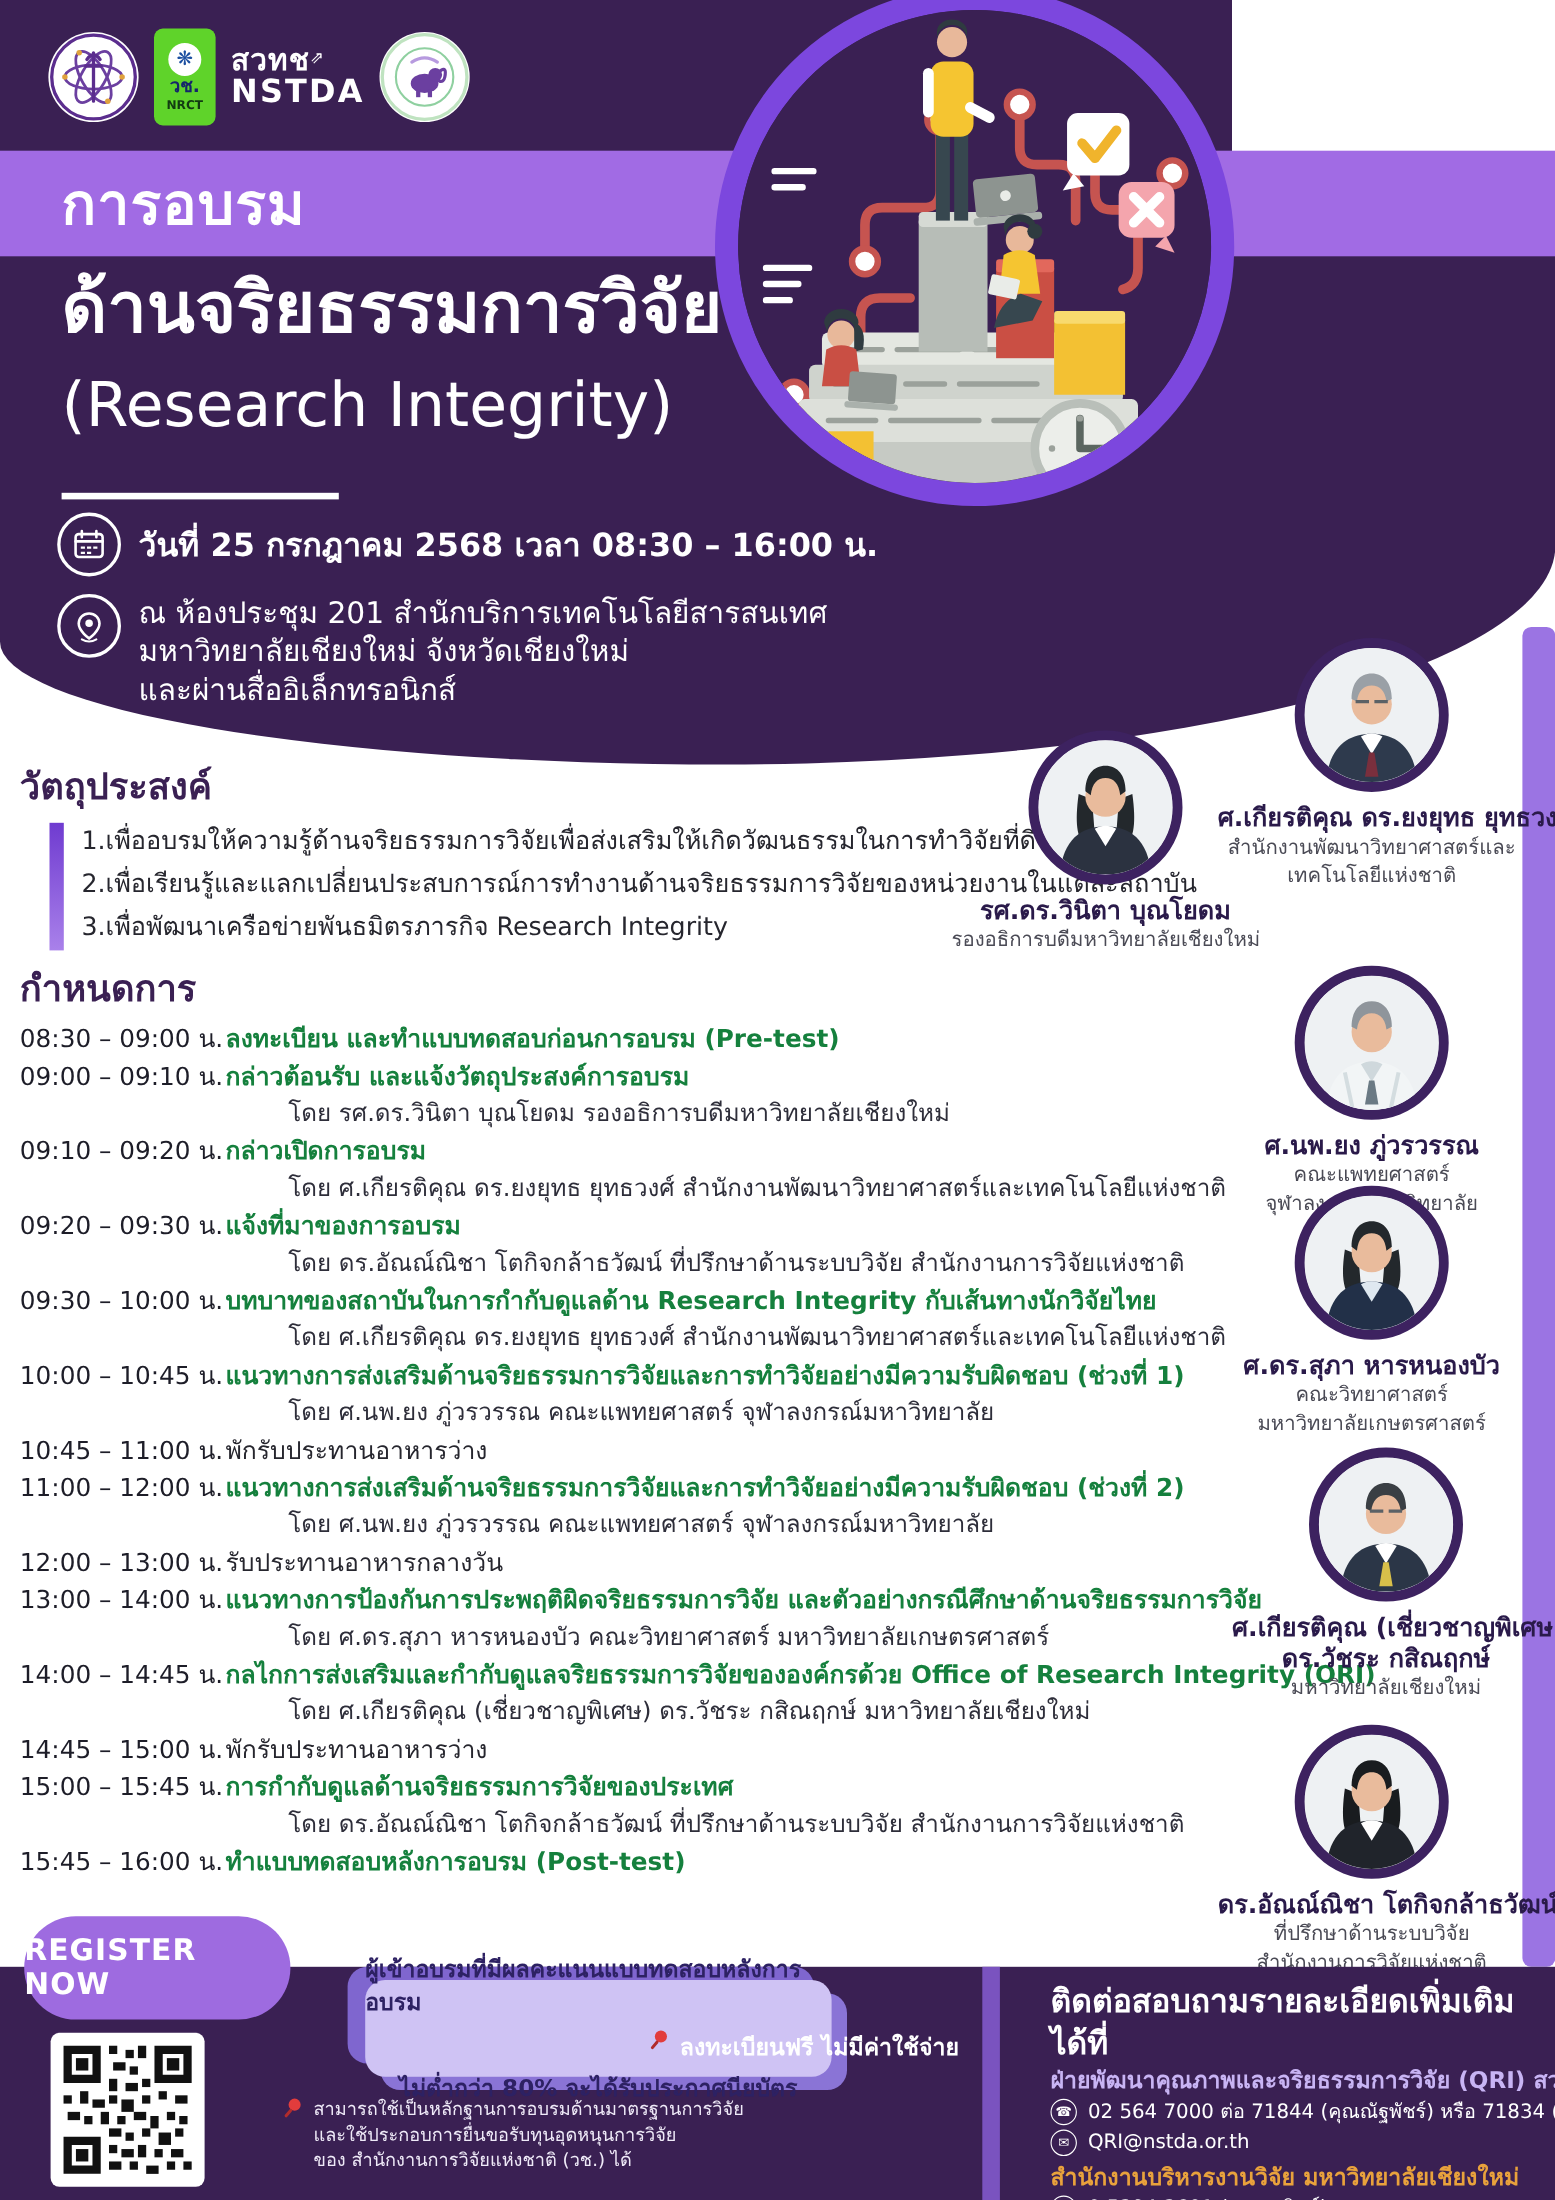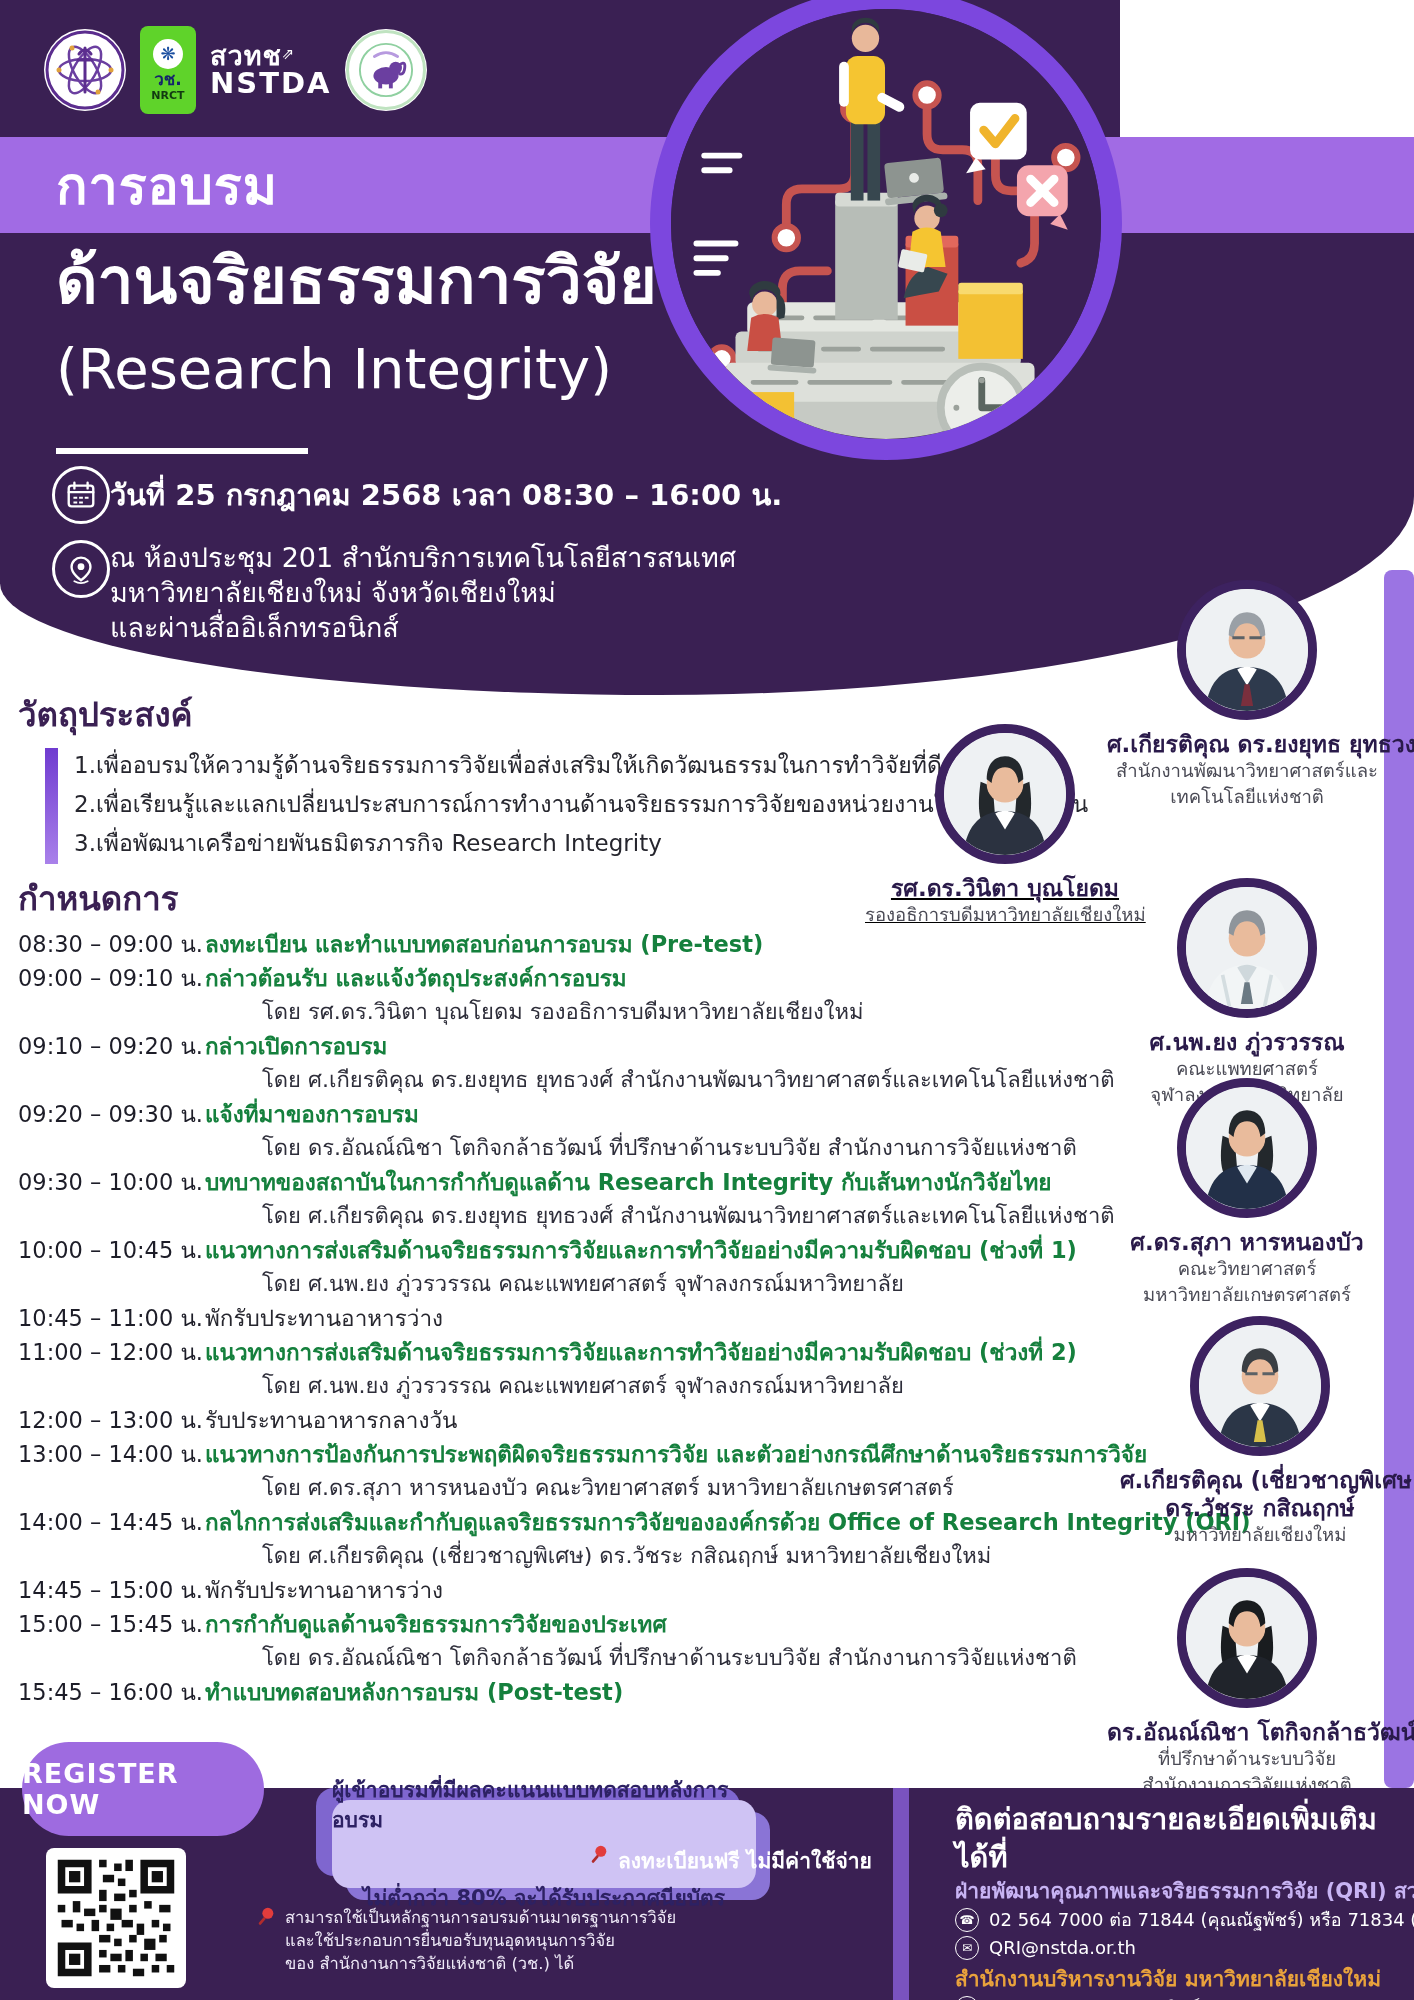--- a/index.html
+++ b/index.html
@@ -19,21 +19,21 @@
   .logo-green .en{color:#123b12;font-weight:bold;font-size:11px;line-height:1;}
   .logo-nstda{color:#fff;text-align:left;line-height:1;}
   .logo-nstda .th{font-size:27px;font-weight:bold;letter-spacing:1px;}
   .logo-nstda .mark{font-size:15px;vertical-align:super;}
   .logo-nstda .en{font-size:29px;font-weight:bold;letter-spacing:2px;}
   .cmu-ring{width:74px;height:74px;border-radius:50%;border:3px solid #bfe3c0;display:flex;align-items:center;justify-content:center;}
 
   .title-th{position:absolute;left:56px;top:246px;z-index:3;color:#fff;font-size:64px;font-weight:bold;line-height:1.1;}
   .title-en{position:absolute;left:56px;top:338px;z-index:3;color:#fff;font-size:56px;font-weight:400;line-height:1.1;}
   .rule{position:absolute;left:56px;top:448px;width:252px;height:6px;background:#fff;z-index:3;}
-  .hero-row{position:absolute;z-index:3;display:flex;align-items:center;color:#fff;}
+  .hero-row{position:absolute;z-index:3;display:flex;align-items:center;gap:16px;color:#fff;}
   .row-date{left:52px;top:466px;}
   .row-loc{left:52px;top:540px;align-items:flex-start;}
   .icn{width:52px;height:52px;border-radius:50%;border:3px solid #fff;flex:0 0 auto;display:flex;align-items:center;justify-content:center;}
   .date-text{font-size:29px;font-weight:600;}
   .loc-text{font-size:27px;line-height:35px;}
 
   
   .illu{position:absolute;left:650px;top:-12px;width:472px;height:472px;border-radius:50%;
         border:21px solid #7c47de;box-sizing:border-box;background:#3a2053;overflow:hidden;z-index:4;}
   .illu svg{display:block;width:100%;height:100%;}
@@ -320,21 +320,21 @@
     </div>
     <div class="ssub">โดย ดร.อัณณ์ณิชา โตกิจกล้าธวัฒน์ ที่ปรึกษาด้านระบบวิจัย สำนักงานการวิจัยแห่งชาติ</div>
     <div class="srow">
       <div class="stime">15:45 – 16:00 น.</div>
       <div class="stopic hl">ทำแบบทดสอบหลังการอบรม (Post-test)</div>
     </div>
   </div>
 
   <div class="side-bar"></div>
 
-  <div class="speaker" style="left:865px;top:724px;text-decoration:underline;">
+  <div class="speaker" style="left:865px;top:664px;">
     <div class="photo">
       <svg viewBox="0 0 100 100">
           <circle cx="50" cy="50" r="50" fill="#eef1f3"></circle>
         <path d="M30,40 c-3,22 -1,32 4,38 l8,-8 -2,-26 z M70,40 c3,22 1,32 -4,38 l-8,-8 2,-26 z" fill="#23282c"></path>
         <circle cx="50" cy="42" r="15" fill="#e9bb9c"></circle>
         <path d="M35,38 c0,-12 6,-19 15,-19 s15,7 15,19 l-4,3 c-1,-9 -5,-13 -11,-13 s-10,4 -11,13 z" fill="#23282c"></path>
         <path d="M16,100 c2,-26 16,-36 34,-36 s32,10 34,36 z" fill="#2b3240"></path>
         <path d="M42,66 l8,13 8,-13 c-5,-3 -11,-3 -16,0 z" fill="#ffffff"></path>
       </svg>
     </div>

